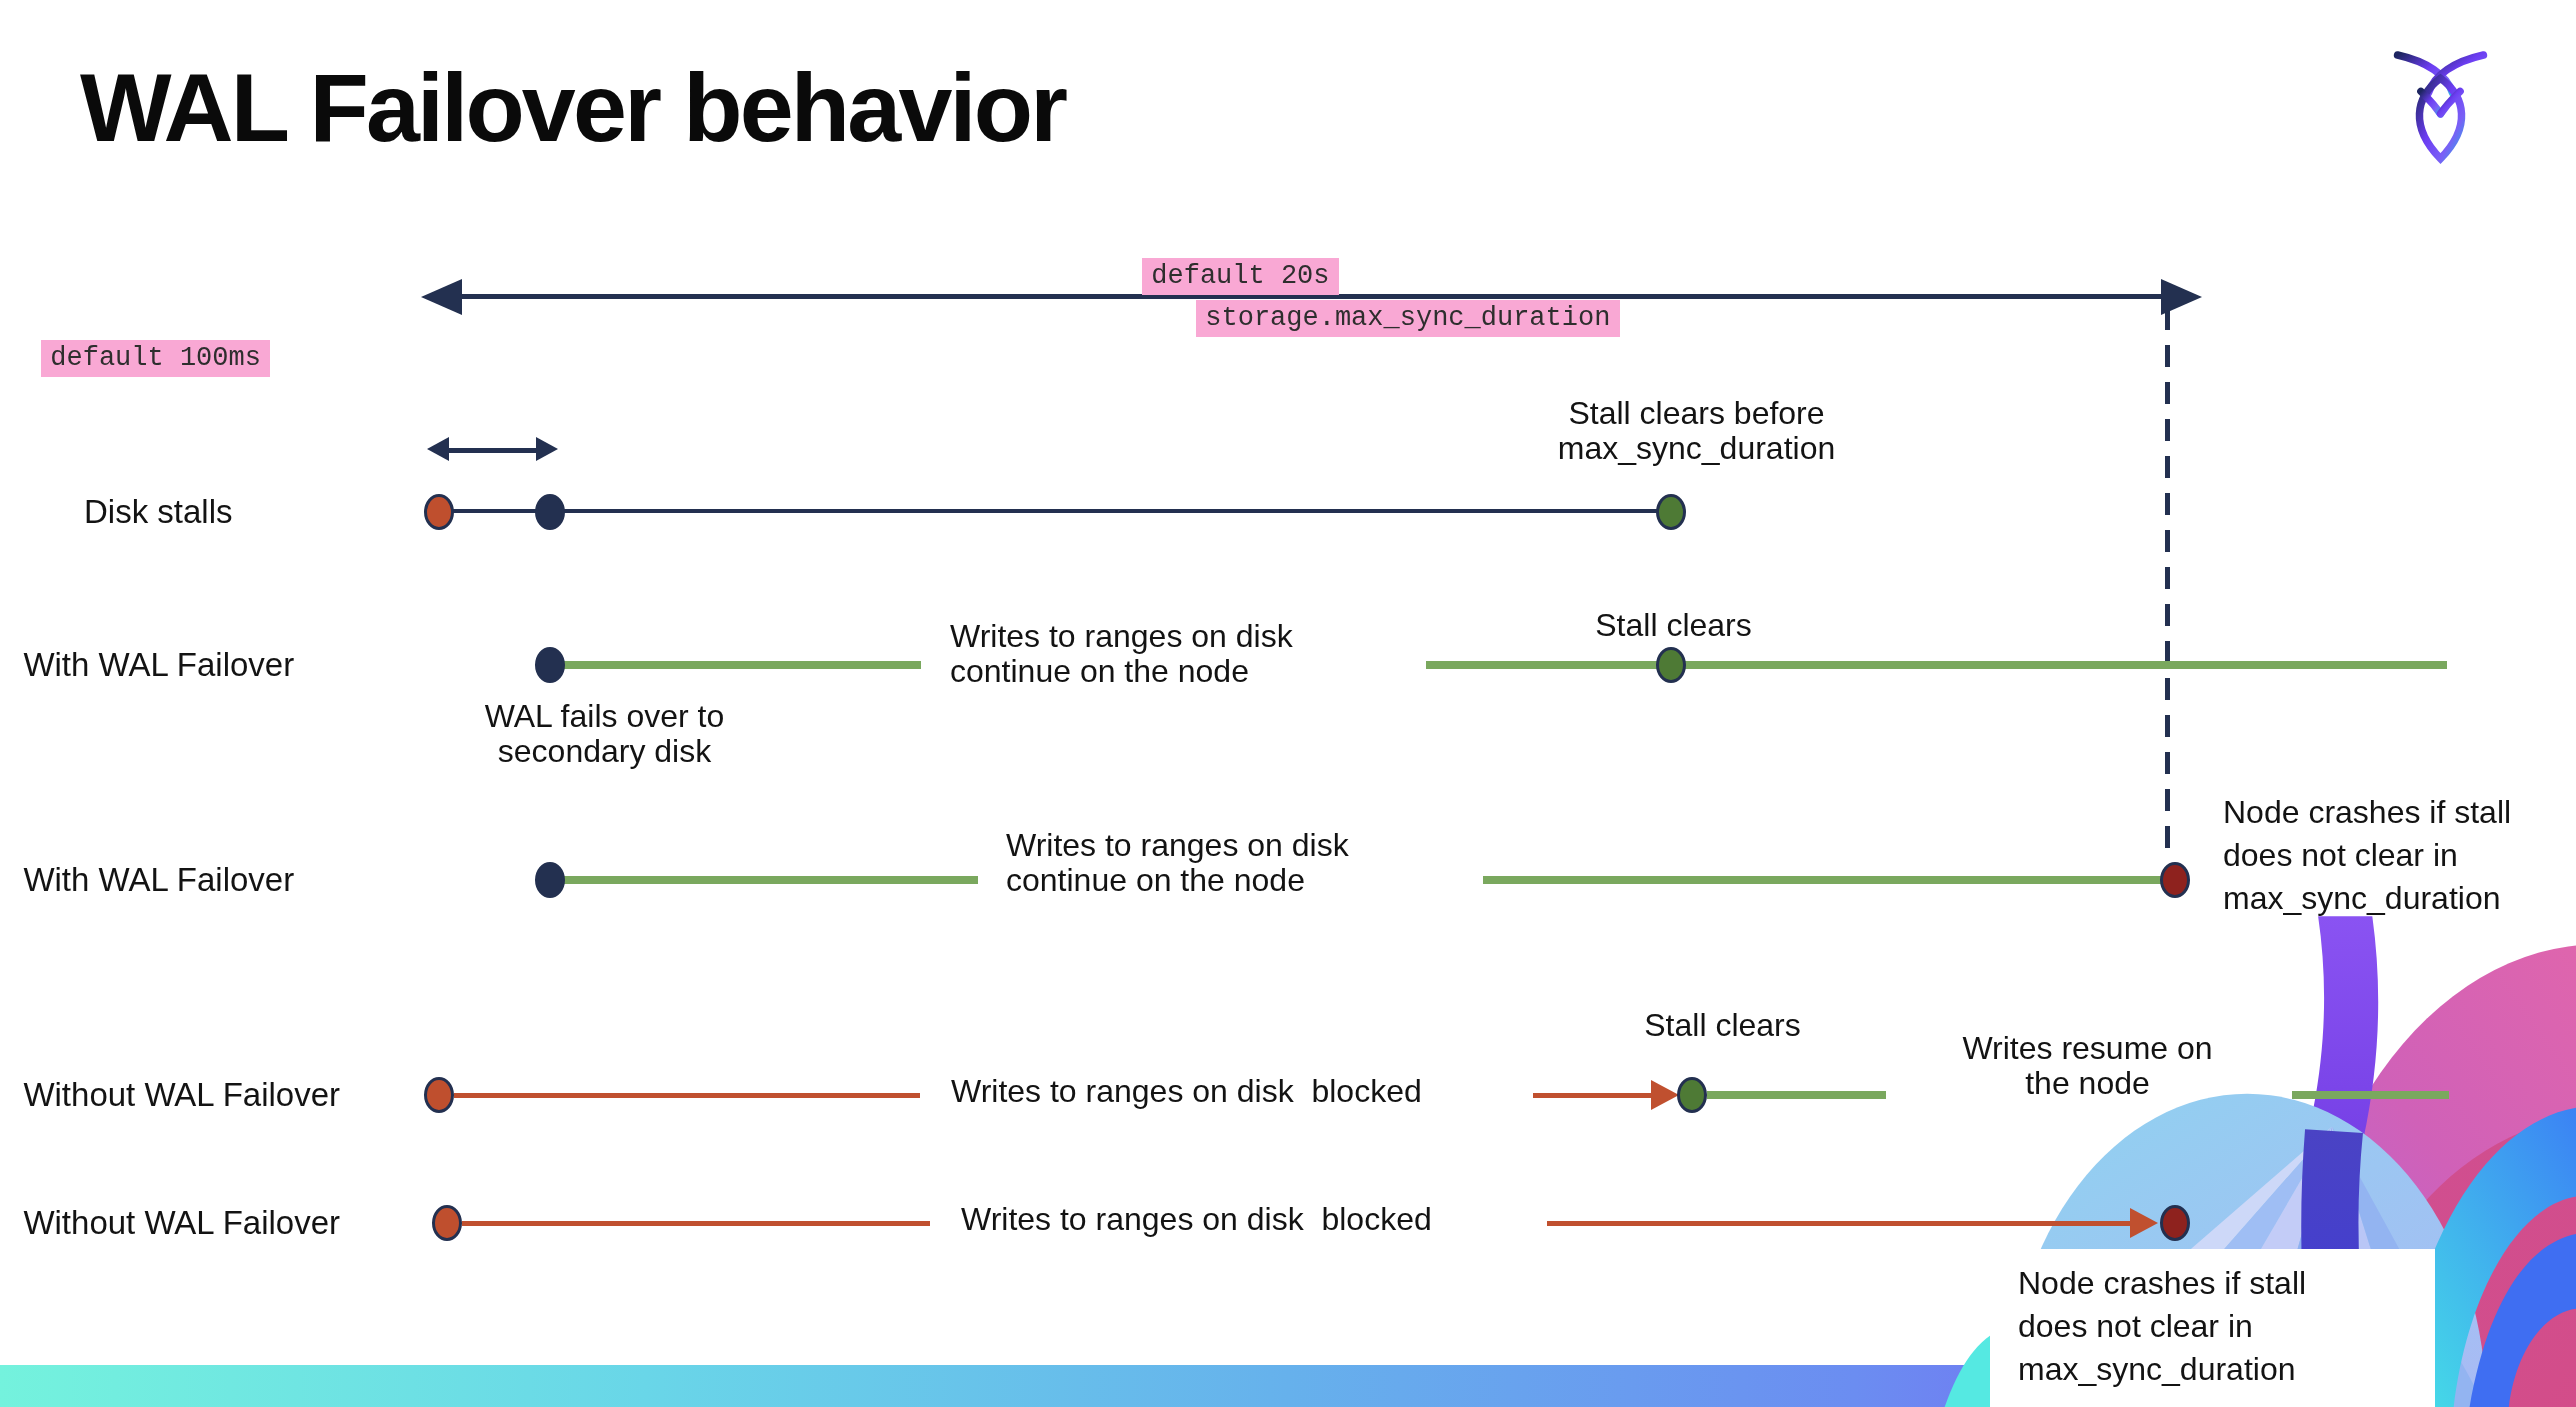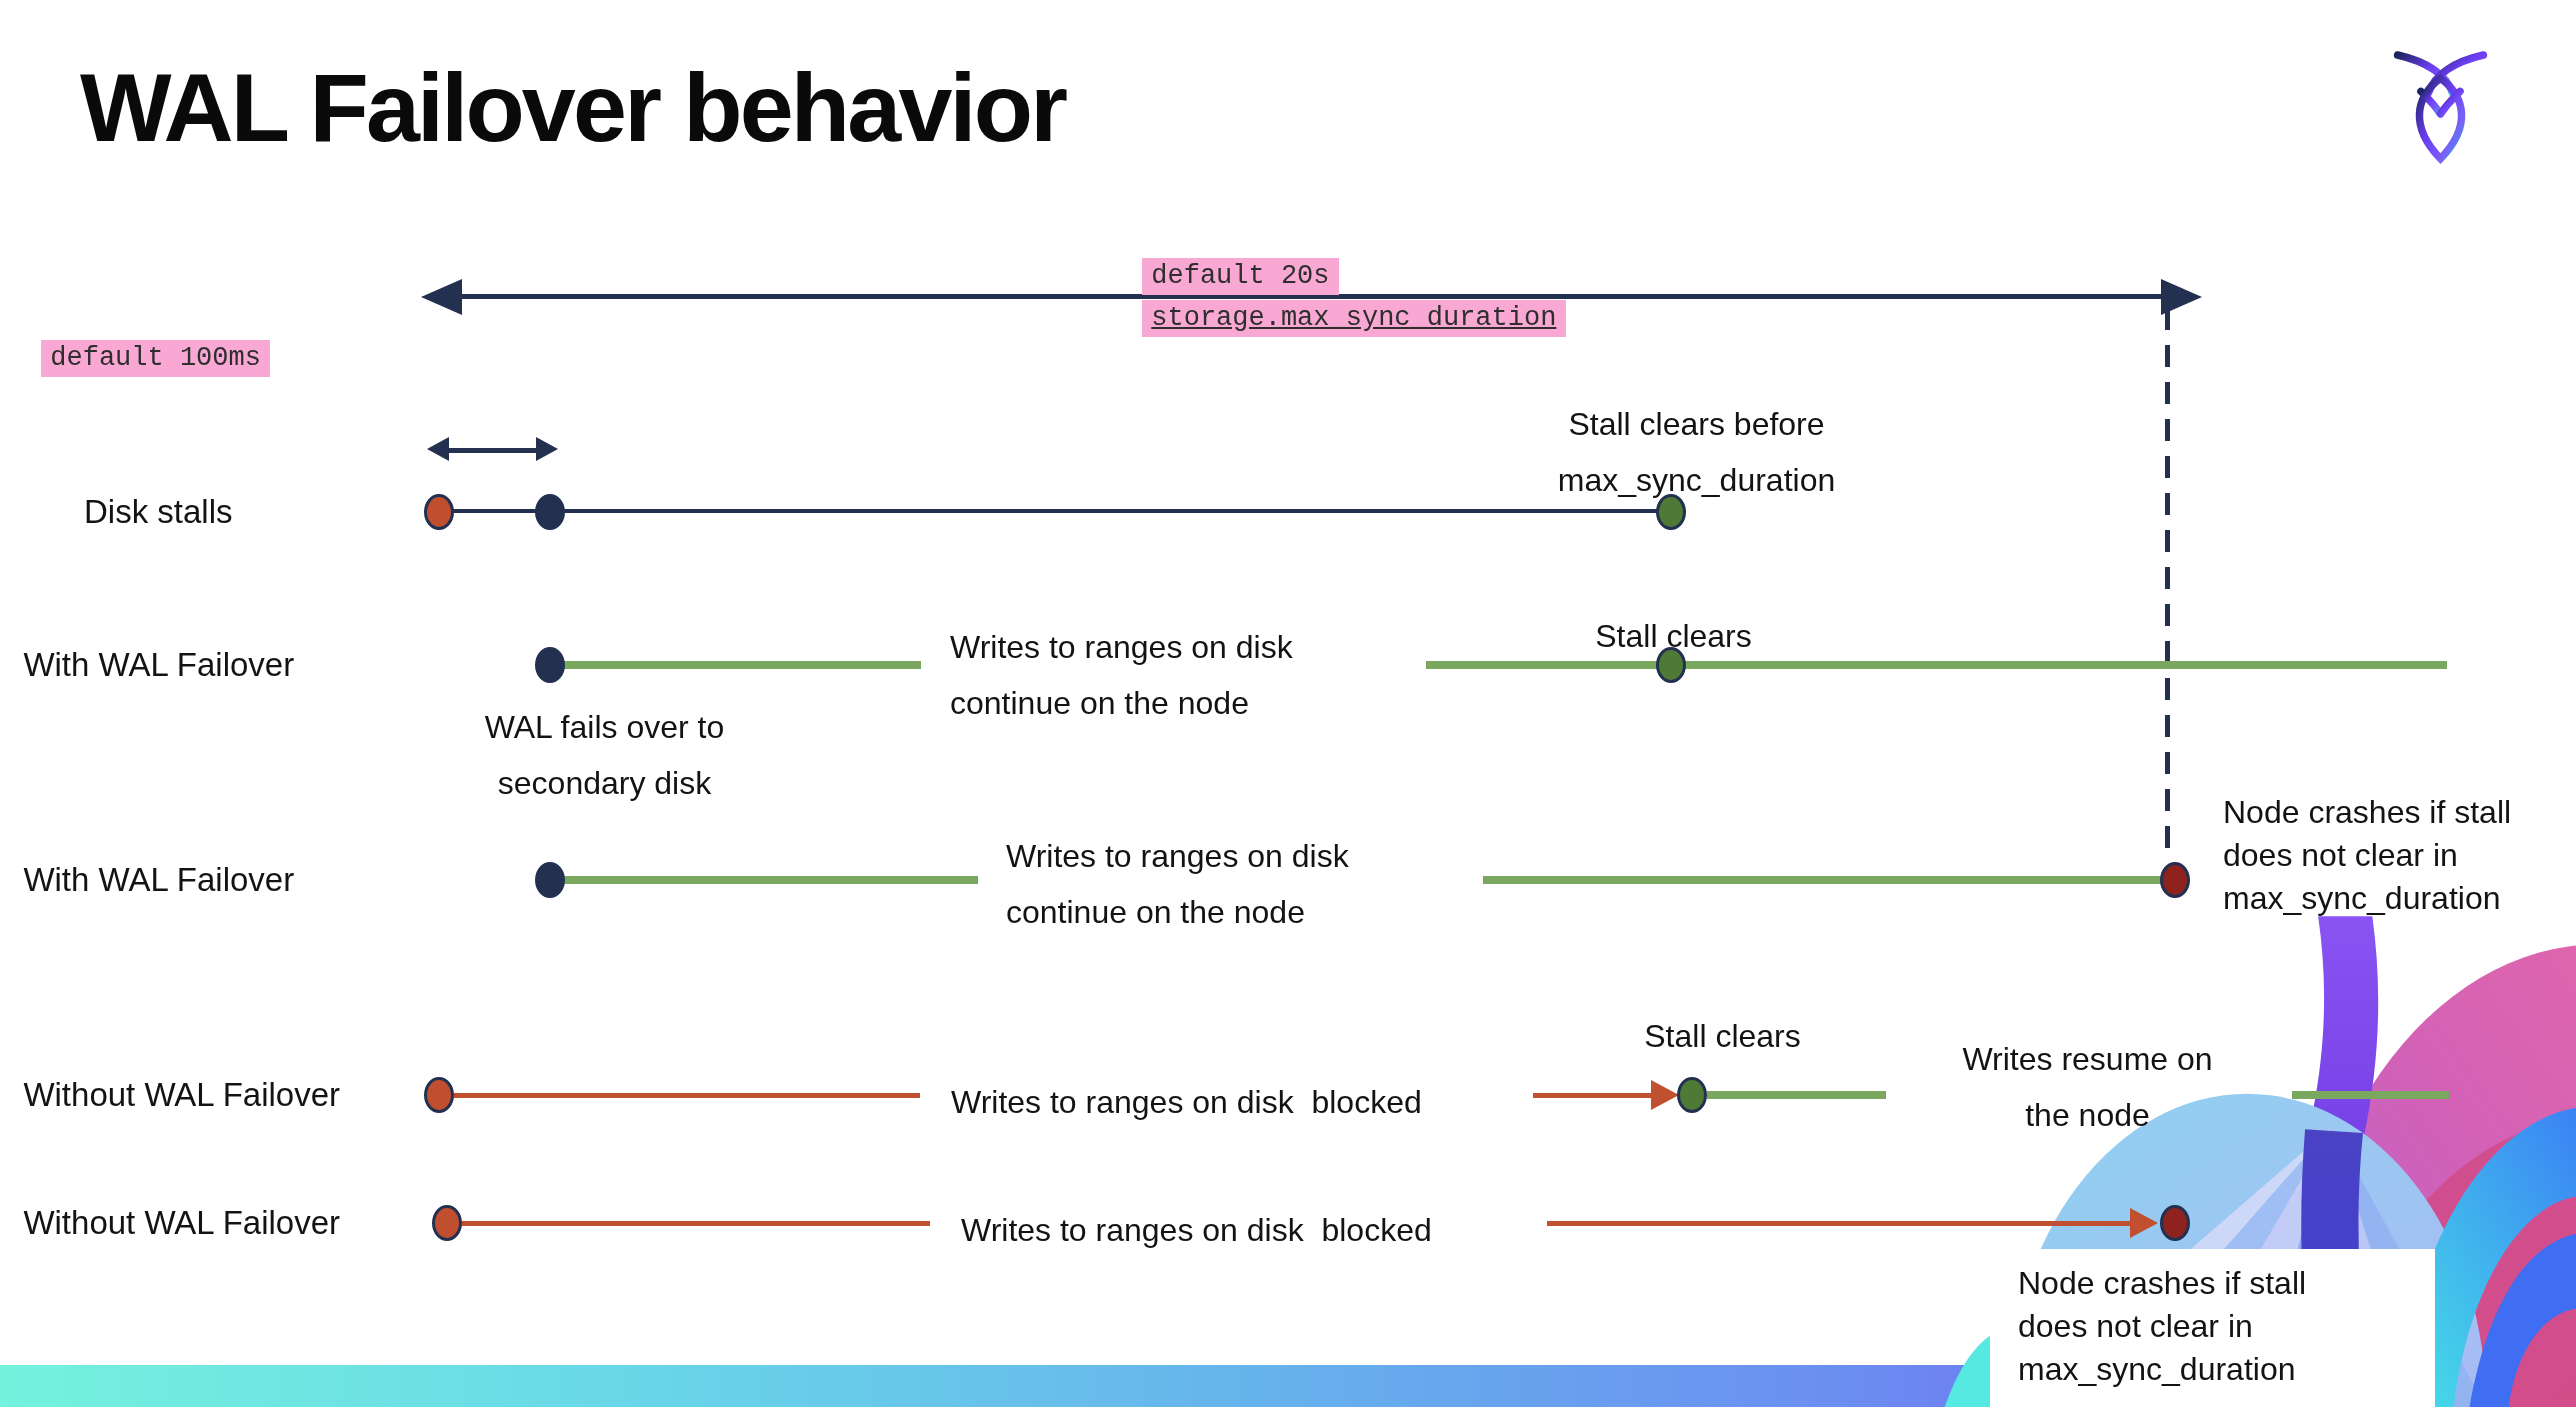--- a/index.html
+++ b/index.html
@@ -3,21 +3,21 @@
 <meta charset="utf-8">
 <style>
   html,body{margin:0;padding:0;background:#ffffff;}
   .canvas{position:relative;width:2576px;height:1408px;background:#ffffff;overflow:hidden;
           font-family:"Liberation Sans",sans-serif;color:#141414;}
   .abs{position:absolute;}
   .title{font-size:97px;font-weight:bold;letter-spacing:-2.8px;color:#0a0a0a;white-space:nowrap;z-index:6;}
   .code{font-family:"Liberation Mono",monospace;font-size:27px;color:#2e2e2e;background:#f9a8d4;
         padding:2.8px 9.3px 4.7px 9.3px;white-space:nowrap;z-index:6;display:inline-block;}
   .rowlabel{font-size:33px;color:#131313;white-space:nowrap;z-index:6;}
-  .note{font-size:32px;line-height:56px;color:#131313;white-space:pre-wrap;z-index:6;}
+  .note{font-size:32px;line-height:35px;color:#131313;white-space:pre-wrap;z-index:6;}
   .center{text-align:center;}
   .right{text-align:left;}
   .hline{position:absolute;z-index:5;}
   .navy-line{height:4.7px;background:#233050;}
   .thin-navy{height:3.7px;background:#233050;}
   .green-line{height:7.5px;background:#7aa85e;}
   .red-line{height:4.7px;background:#c0502f;}
   .dot{position:absolute;width:30px;height:36px;border:3.7px solid #233050;border-radius:50%;
        box-sizing:border-box;z-index:7;}
   .dot-red{background:#bf4f2e;}
@@ -115,21 +115,21 @@
       <path d="M 40,526 C 56,480 76,452 104,440 L 104,526 Z" fill="#55e9e2"></path>
     </svg>
   </div>
 
   <div class="footer-bar"></div>
 
   <div class="hline navy-line" style="left:441px;top:294px;width:1727px;"></div>
   <div class="tri tri-big-l" style="left:421px;top:279px;"></div>
   <div class="tri tri-big-r" style="left:2161px;top:279px;"></div>
   <div class="abs code" style="left:1142px;top:258px;">default 20s</div>
-  <div class="abs code" style="left:1142px;top:300px;text-decoration:underline;">storage.max_sync_duration</div>
+  <div class="abs code" style="left:1196px;top:300px;">storage.max_sync_duration</div>
 
   <div class="abs code" style="left:41px;top:340px;">default 100ms</div>
   <div class="hline navy-line" style="left:448px;top:448px;width:90px;"></div>
   <div class="tri tri-sm-l" style="left:427px;top:437px;"></div>
   <div class="tri tri-sm-r" style="left:536px;top:437px;"></div>
 
   <div class="abs rowlabel right" style="left:84px;top:493px;width:308px;">Disk stalls</div>
   <div class="hline thin-navy" style="left:439px;top:509px;width:1232px;"></div>
   <div class="dot dot-red" style="left:424px;top:494px;"></div>
   <div class="dot dot-navy" style="left:535px;top:494px;"></div>

